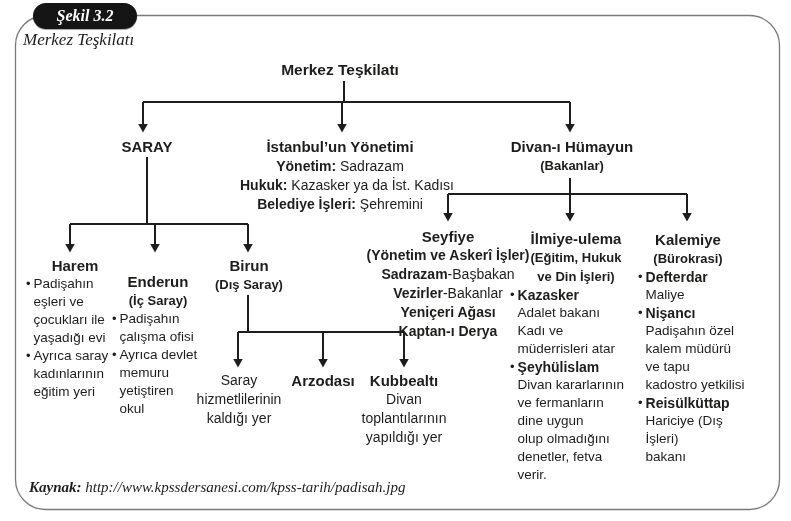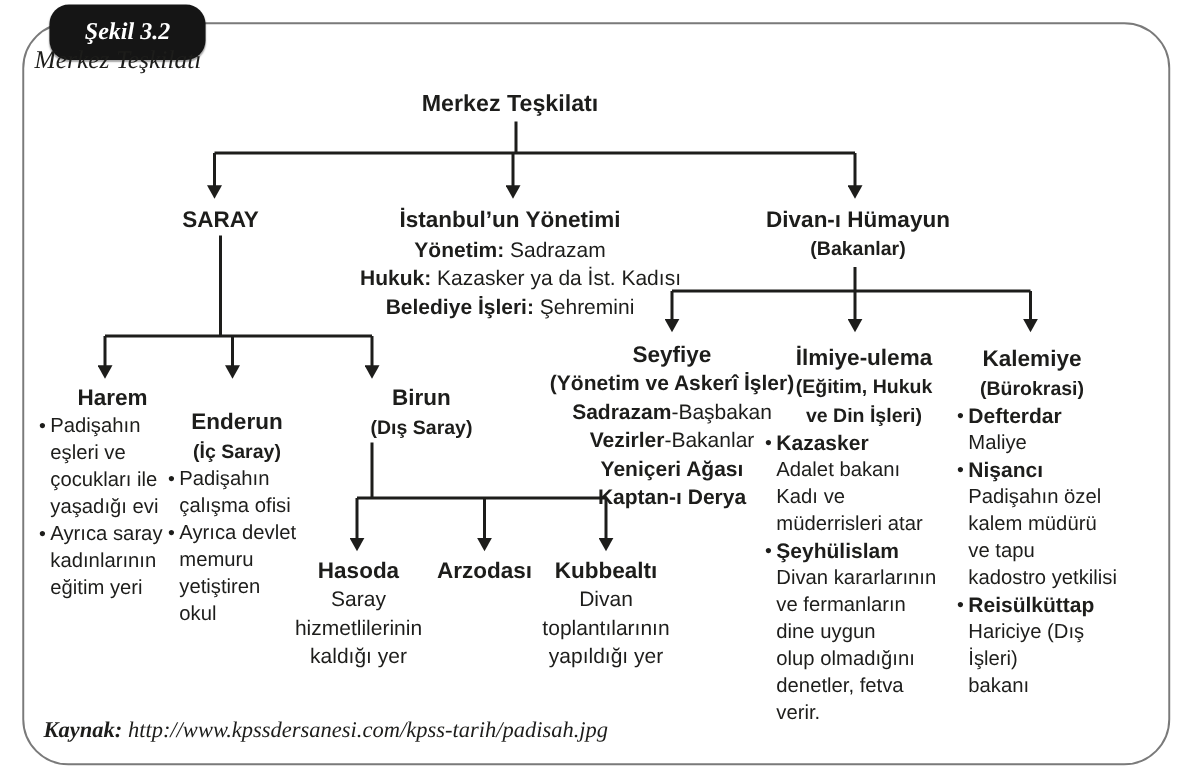--- a/index.html
+++ b/index.html
@@ -1,21 +1,21 @@
 <!DOCTYPE html>
 <html lang="tr"><head>
 <meta charset="utf-8">
 <style>
   html,body{margin:0;padding:0;background:#ffffff;}
   #canvas{position:relative;width:791px;height:521px;background:#ffffff;overflow:hidden;
           font-family:"Liberation Sans","DejaVu Sans",sans-serif;color:#1d1d1b;}
   svg.layer{position:absolute;left:0;top:0;width:791px;height:521px;}
 
   
-  .badge{position:absolute;left:33px;top:3px;width:104px;height:37px;background:#151515;
+  .badge{position:absolute;left:33px;top:3px;width:104px;height:26px;background:#151515;
          border-radius:13px;display:flex;align-items:center;justify-content:center;
          box-shadow:0 1px 1px rgba(0,0,0,.35);}
   .badge span{color:#ffffff;font-family:"Liberation Serif","DejaVu Serif",serif;
               font-style:italic;font-weight:bold;font-size:16px;}
   .caption{position:absolute;left:23px;top:30px;font-family:"Liberation Serif","DejaVu Serif",serif;
            font-style:italic;font-size:17px;}
   .source{position:absolute;left:29px;top:479px;font-family:"Liberation Serif","DejaVu Serif",serif;
           font-style:italic;font-size:15px;white-space:nowrap;}
   .source b{font-weight:bold;}
 
@@ -128,27 +128,26 @@
       <div class="bi">
           <span class="dot">•</span>
           <div class="bt">Ayrıca devlet
 memuru
 yetiştiren
 okul</div>
         </div>
     </div>
   </div>
 
-  <div class="node tc" style="left:206px;top:256px;width:86px;margin-left:32px;">
+  <div class="node tc" style="left:206px;top:256px;width:86px;">
     <div class="t2">Birun</div>
     <div class="sub">(Dış Saray)</div>
   </div>
 
   <div class="node tc" style="left:193px;top:371px;width:92px;">
-    <div class="t2">Hasoda</div>
     <div class="desc">Saray
 hizmetlilerinin
 kaldığı yer</div>
   </div>
   <div class="node tc" style="left:281px;top:371px;width:84px;">
     <div class="t2">Arzodası</div>
   </div>
   <div class="node tc" style="left:352px;top:371px;width:104px;">
     <div class="t2">Kubbealtı</div>
     <div class="desc">Divan

